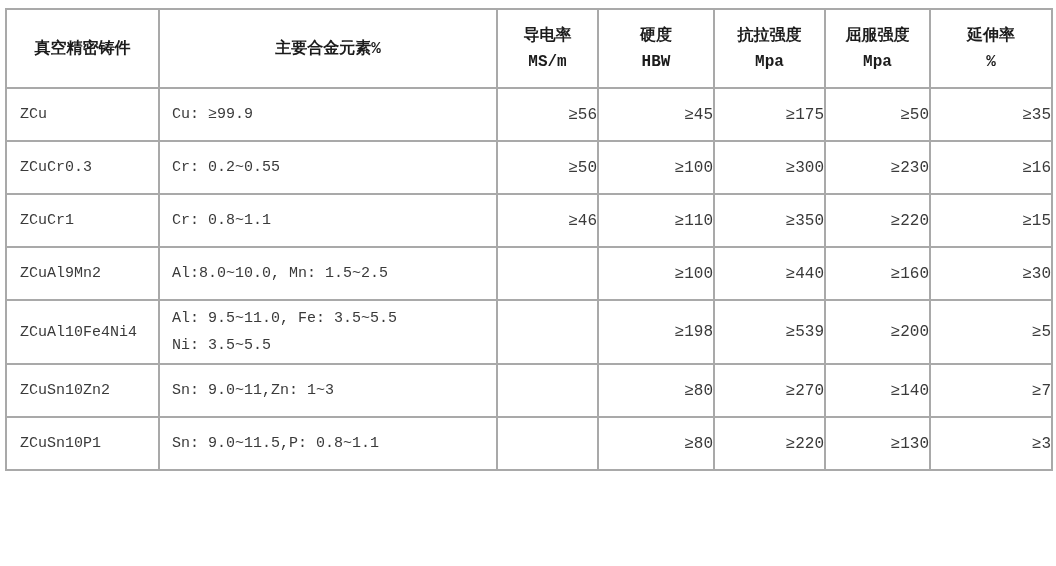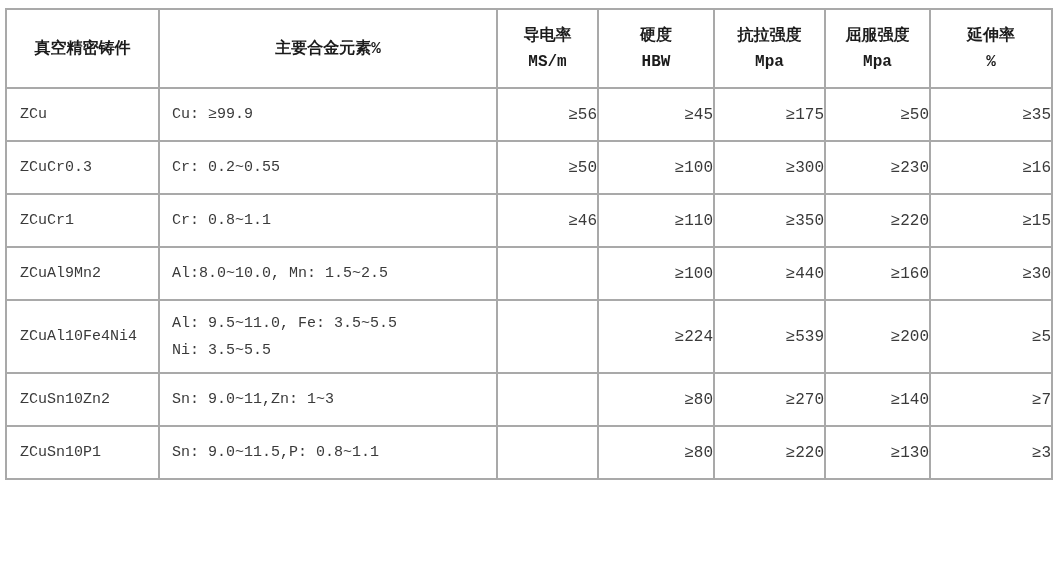--- a/index.html
+++ b/index.html
@@ -13,21 +13,21 @@
     width:1056px;height:566px;overflow:hidden;background:var(--bg);
     font-family:"Liberation Mono","DejaVu Sans Mono",monospace;
   }
   table{
     border-collapse:collapse;table-layout:fixed;
     margin:8px 0 0 5px;width:1046px;
   }
   th,td{border:2px solid var(--border);background:#fff;overflow:hidden;padding:0;}
   thead tr{height:79px;}
   tbody tr{height:53px;}
-  tbody tr.two-line{height:73px;}
+  tbody tr.two-line{height:64px;}
   tbody tr:nth-child(8),tbody tr:nth-child(9){height:62px;}
   th{
     font-weight:bold;color:var(--header-text);font-size:16px;
     vertical-align:middle;text-align:center;
   }
   .hline{line-height:26px;}
   td.c-name{
     text-align:left;padding-left:13px;font-size:15px;color:var(--body-text);
     vertical-align:middle;
   }
@@ -128,21 +128,21 @@
         <td class="c-num">≥160</td>
         <td class="c-num">≥30</td>
       </tr>
       <tr class="two-line">
         <td class="c-name">ZCuAl10Fe4Ni4</td>
         <td class="c-alloy">
           <div class="alloy-line maybe-empty">Al: 9.5~11.0, Fe: 3.5~5.5</div>
           <div class="alloy-line maybe-empty">Ni: 3.5~5.5</div>
         </td>
         <td class="c-num"></td>
-        <td class="c-num">≥224</td>
+        <td class="c-num">≥198</td>
         <td class="c-num">≥539</td>
         <td class="c-num">≥200</td>
         <td class="c-num">≥5</td>
       </tr>
       <tr>
         <td class="c-name">ZCuSn10Zn2</td>
         <td class="c-alloy">
           <div class="alloy-line maybe-empty">Sn: 9.0~11,Zn: 1~3</div>
         </td>
         <td class="c-num"></td>

